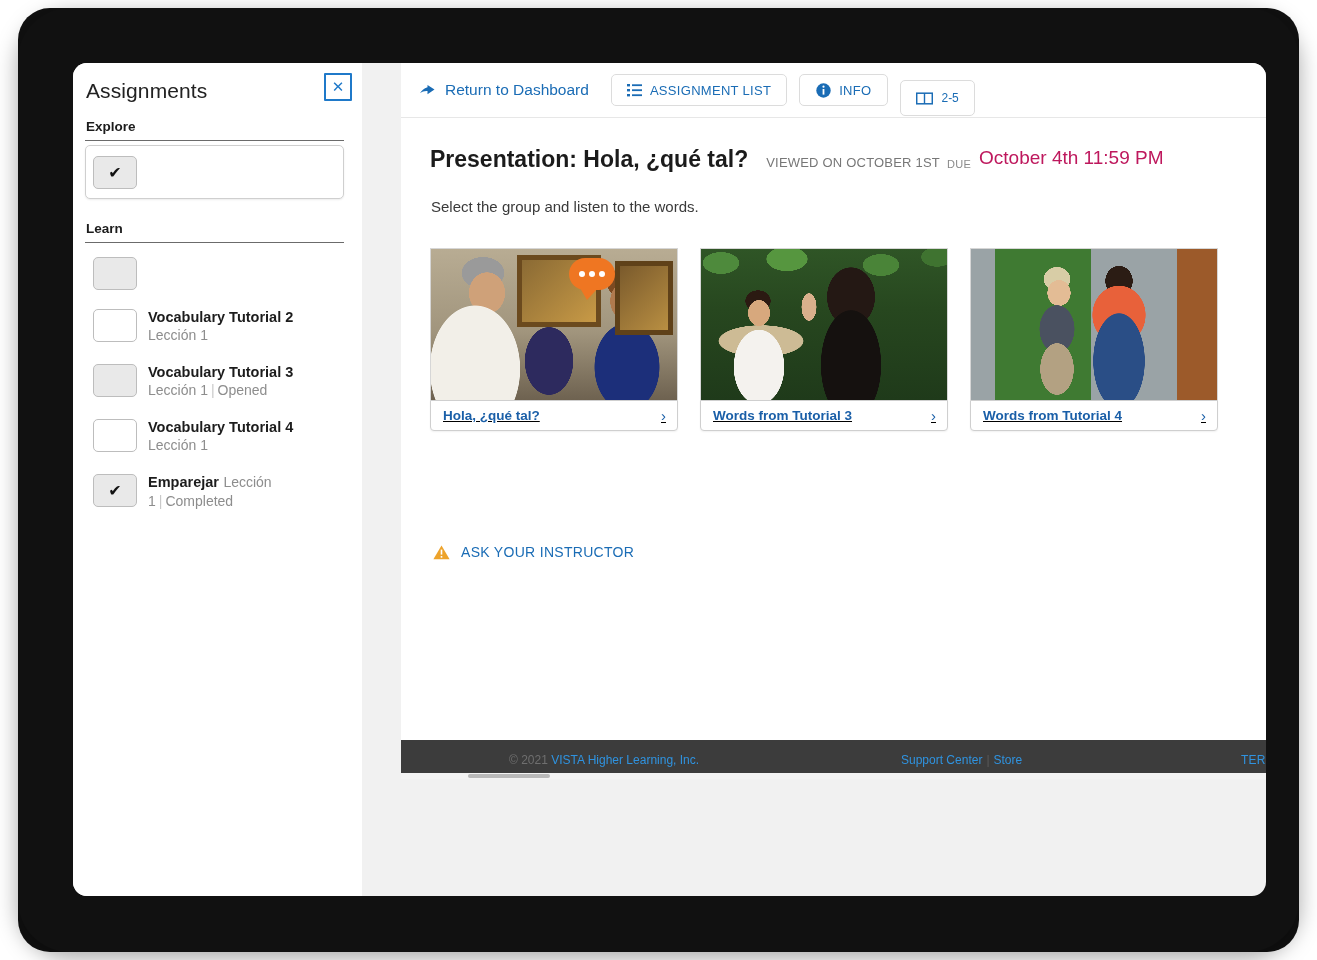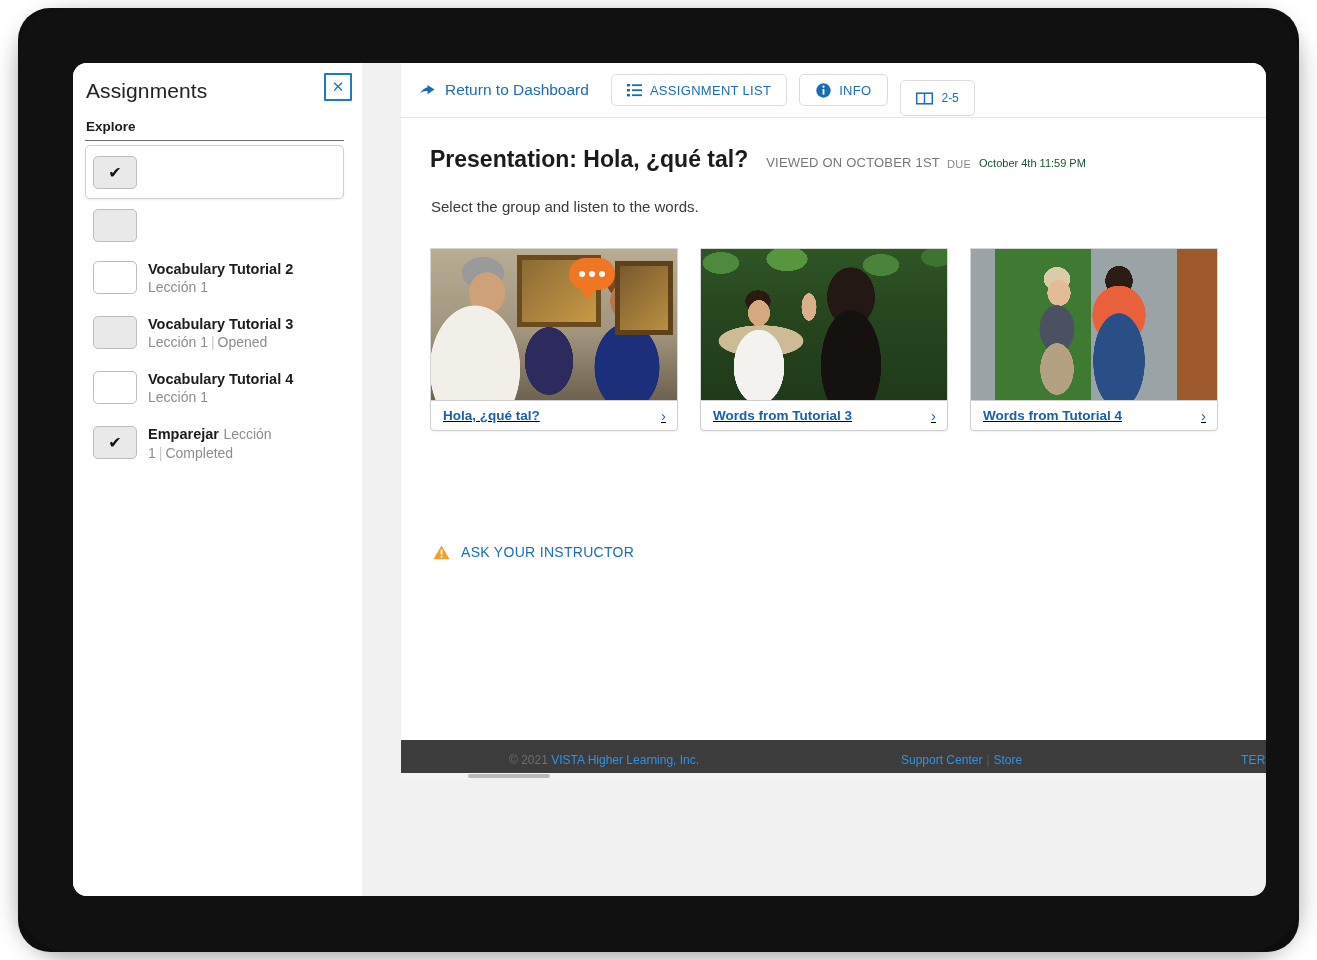--- a/index.html
+++ b/index.html
@@ -203,22 +203,22 @@
   }
   .due-wrap { display:flex; align-items:flex-end; gap:8px; margin-left:-11px; }
   #due-label {
     font-size: 11px;
     color: #8a8a8a;
     letter-spacing: .3px;
     position: relative;
     top: 1px;
   }
   #due-value {
-    font-size: 11px;
-    color: #14532d;
+    font-size: 19px;
+    color: #be185d;
   }
   #instructions {
     margin: 25px 0 0 1px;
     font-size: 15px;
     color: #3a3a3a;
   }
   #section-heading {
     margin: 42px 0 0 1px;
     font-size: 14.5px;
     font-weight: bold;
@@ -397,20 +397,21 @@
         <button id="close-panel-button">✕</button>
       </div>
 
       <div class="group-label">Explore</div>
       <ul class="assignment-list">
         <li class="assignment-item selected">
           <span class="status-box filled">✔</span>
         </li>
       </ul>
 
+      <div class="group-label learn">Learn</div>
       <ul class="assignment-list">
         <li class="assignment-item">
           <span class="status-box filled"></span>
         </li>
         <li class="assignment-item">
           <span class="status-box"></span>
           <span class="item-text">
             <span class="item-title">Vocabulary Tutorial 2</span>
             <span class="item-meta">
               <span>Lección 1</span>

